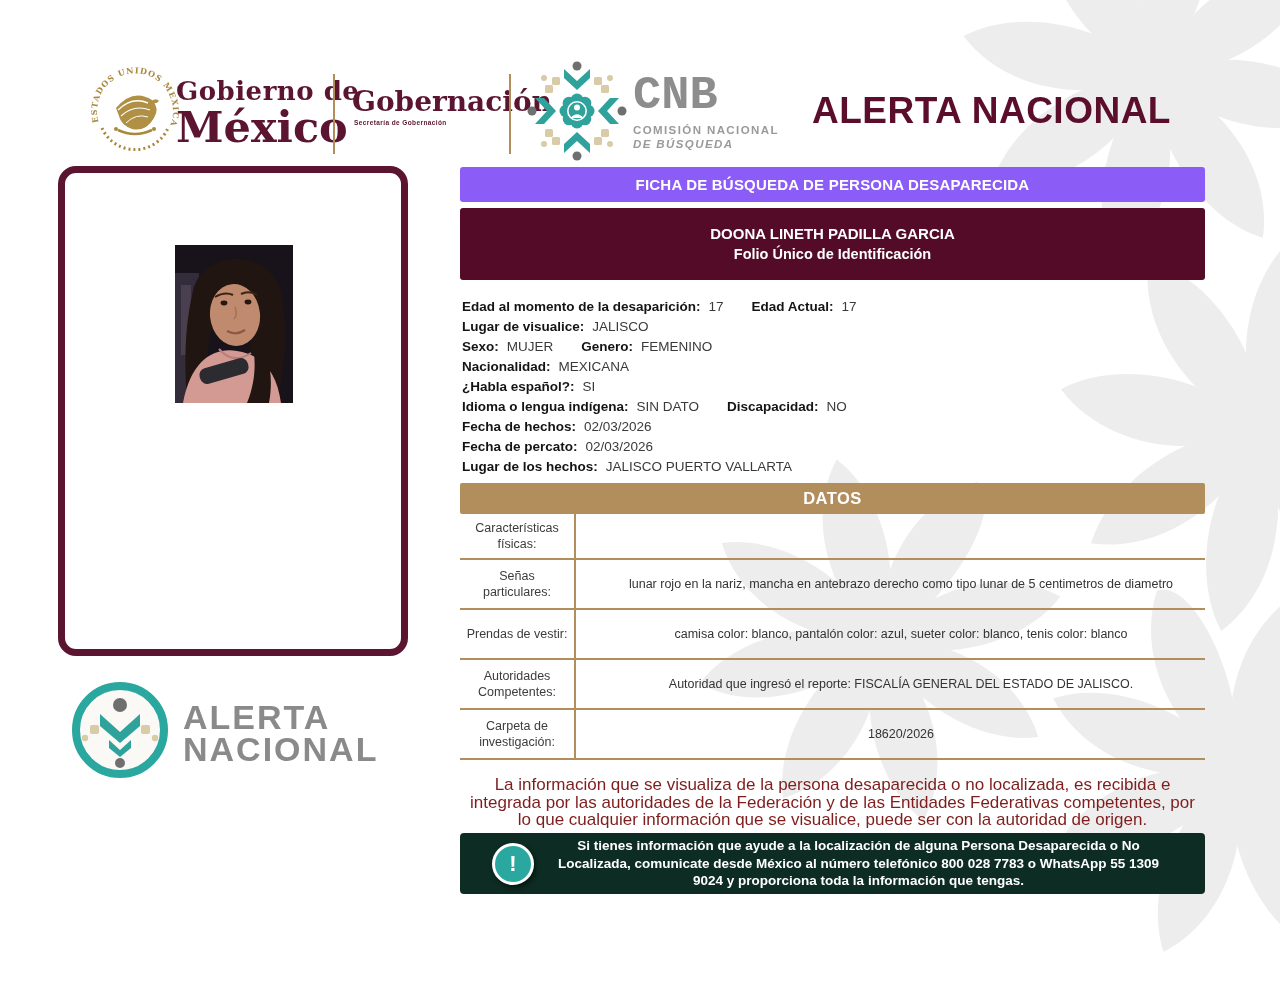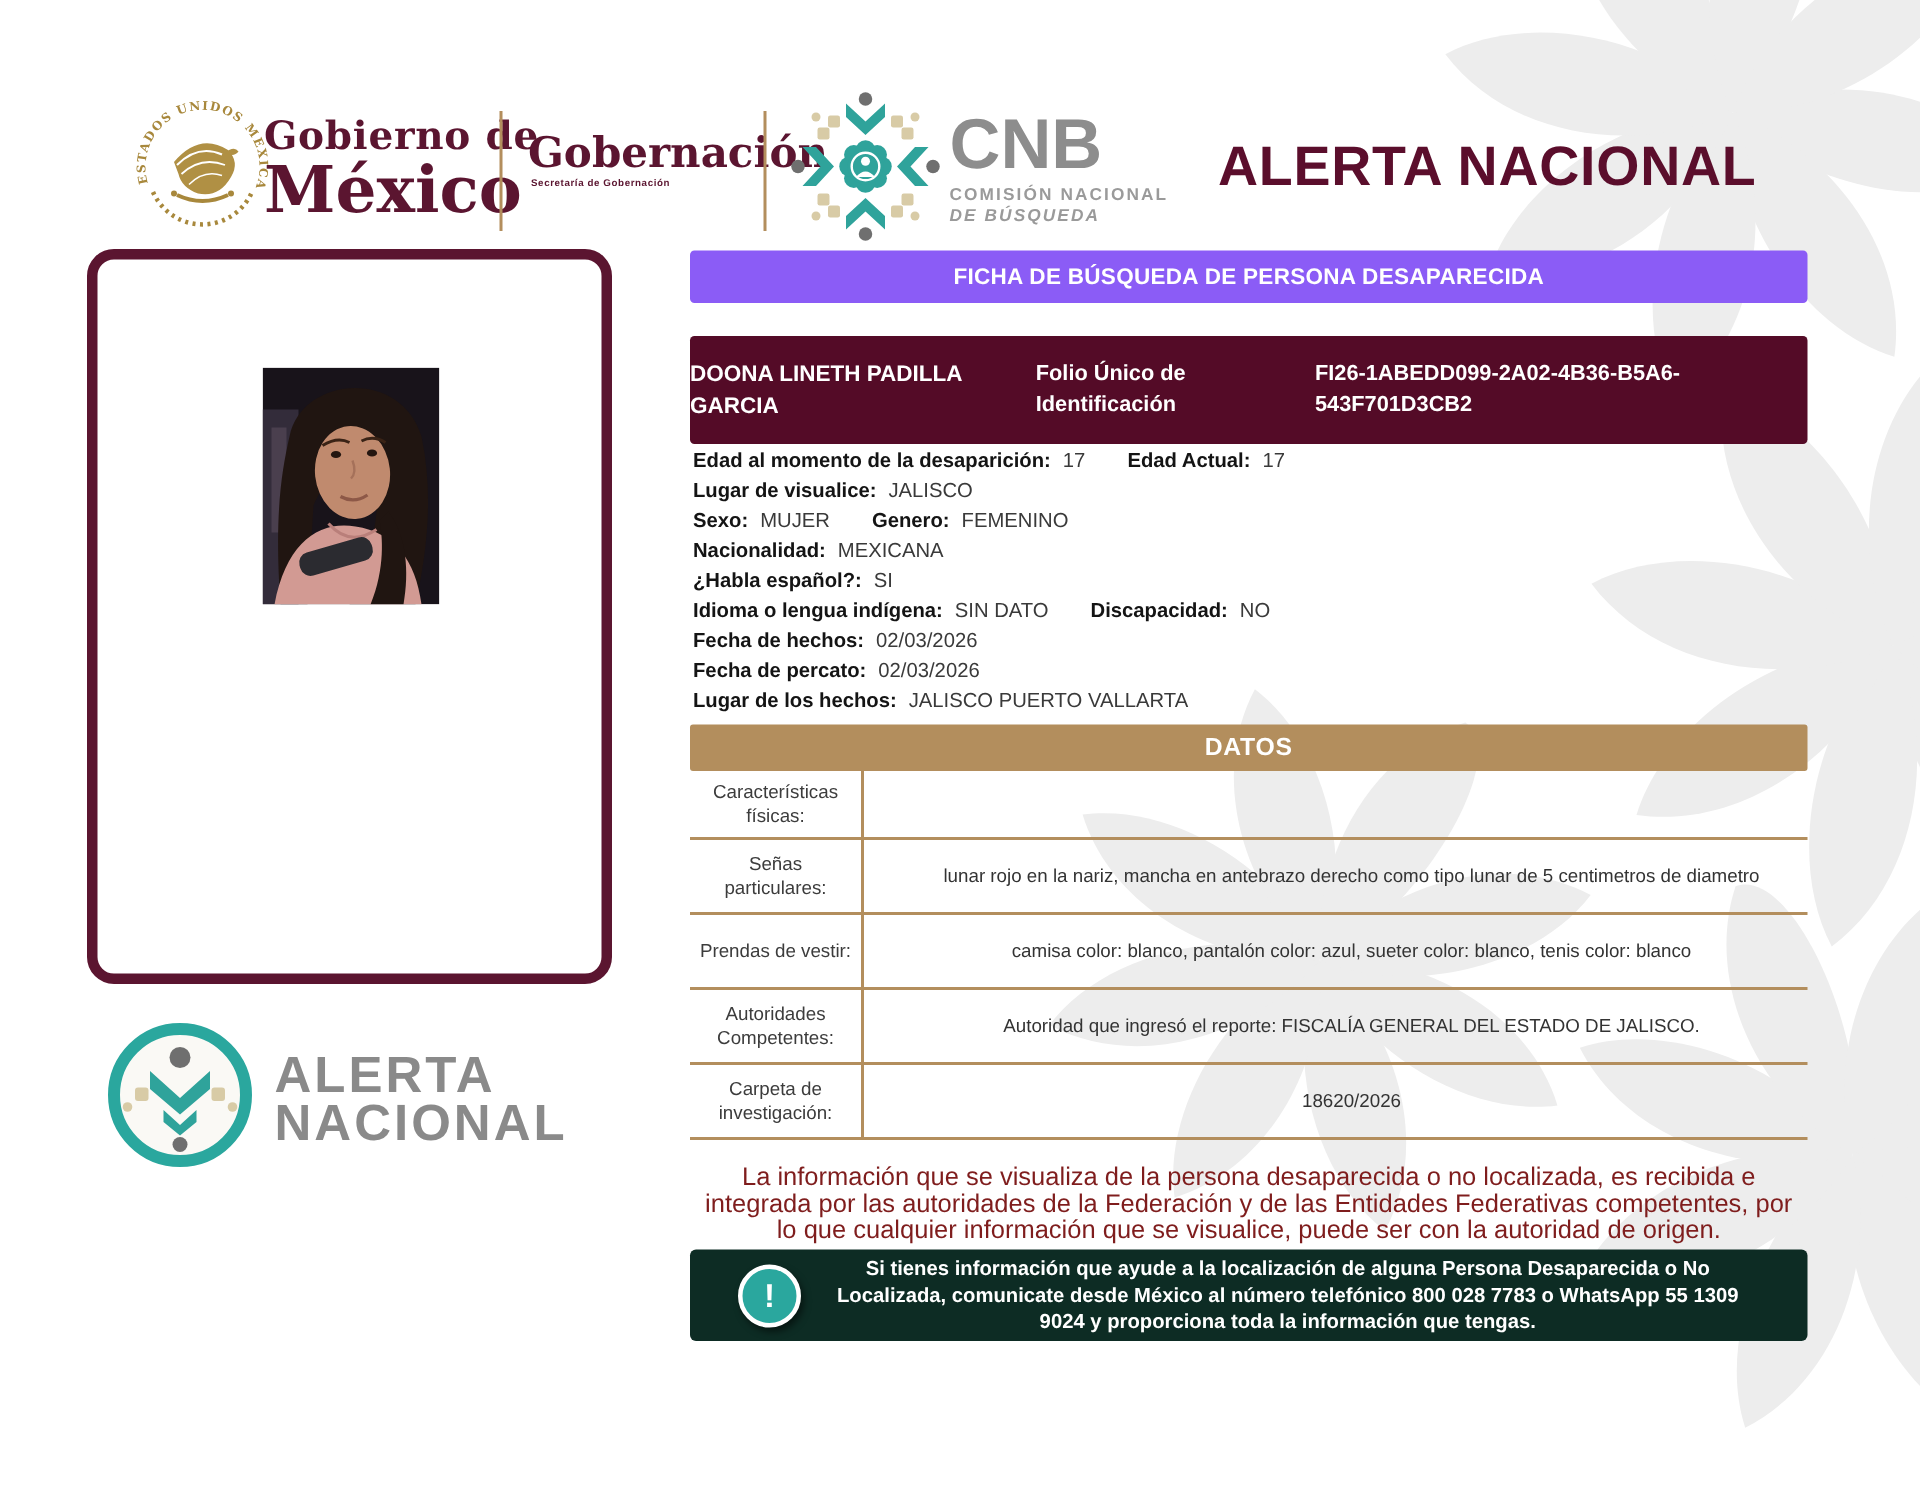--- a/index.html
+++ b/index.html
@@ -15,34 +15,34 @@
   .layer{position:absolute;left:0;top:0;width:1280px;height:990px;z-index:1;}
   
   .gob-text{left:176px;top:78px;color:#5b1530;font-family:"DejaVu Serif",serif;font-weight:bold;line-height:1;}
   .gob-text .l1{font-size:26px;letter-spacing:.5px;}
   .gob-text .l2{font-size:43px;margin-top:2px;}
   .hdr-divider{width:2px;height:80px;background:#b38e5d;top:74px;}
   .gobernacion{left:352px;top:88px;color:#5b1530;font-family:"DejaVu Serif",serif;line-height:1;}
   .gobernacion .g1{font-size:28px;font-weight:bold;}
   .gobernacion .g2{font-size:6.5px;font-weight:bold;letter-spacing:.4px;margin-top:4px;margin-left:2px;font-family:"Liberation Sans",sans-serif;}
   .cnb-text{left:633px;top:72px;color:#8d8d8d;line-height:1;}
-  .cnb-text .c1{font-family:Liberation Sans, sans-serif;font-weight:bold;font-size:47px;}
+  .cnb-text .c1{font-family:Liberation Mono, monospace;font-weight:bold;font-size:47px;}
   .cnb-text .c2{font-size:11.5px;font-weight:bold;letter-spacing:1.4px;color:#9a9a9a;margin-top:6px;}
   .cnb-text .c3{font-size:11.5px;font-weight:bold;letter-spacing:1.4px;color:#9a9a9a;margin-top:2px;font-style:italic;}
   .alerta-hdr{left:812px;top:90px;width:336px;color:#5b0e2c;font-size:37px;font-weight:bold;letter-spacing:.5px;white-space:nowrap;}
   
   .photo-frame{left:58px;top:166px;width:336px;height:476px;background:#ffffff;
     border:7px solid #5b1530;border-radius:18px;}
   .photo{position:absolute;left:110px;top:72px;width:118px;height:158px;overflow:hidden;}
   
   .footer-logo-text{left:183px;top:701px;color:#8a8a8a;font-weight:bold;font-size:34px;line-height:32px;letter-spacing:2px;}
   
   .bar{left:460px;width:745px;display:flex;align-items:center;justify-content:center;color:#fff;font-weight:bold;}
   .title-bar{top:167px;height:35px;background:#8b5cf6;border-radius:3px;font-size:15px;letter-spacing:.2px;}
-  .name-bar{top:224px;height:72px;background:#540b27;border-radius:3px;flex-direction:row;line-height:21px;}
+  .name-bar{top:208px;height:72px;background:#540b27;border-radius:3px;flex-direction:column;line-height:21px;text-align:center;}
   .name-bar .nm{font-size:15px;}
   .name-bar .fl{font-size:14.5px;}
   .fields{left:462px;top:299px;width:743px;font-size:13.5px;}
   .field-line{height:20px;white-space:nowrap;}
   .flabel{font-weight:bold;color:#141414;}
   .fvalue{color:#3a3a3a;margin-left:8px;}
   .pair2{margin-left:28px;}
   .datos-bar{top:483px;height:31px;background:#b38e5d;font-size:16.5px;letter-spacing:.5px;border-radius:2px;}
   .datos-table{left:460px;top:514px;width:745px;}
   .drow{display:flex;align-items:stretch;border-bottom:2px solid #b38e5d;gap:21px;}
@@ -217,21 +217,20 @@
     <div>NACIONAL</div>
   </div>
 
   <div class="abs bar title-bar">
     <span>FICHA DE BÚSQUEDA DE PERSONA DESAPARECIDA</span>
   </div>
 
   <div class="abs bar name-bar">
     <div class="nm">DOONA LINETH PADILLA GARCIA</div>
     <div class="fl">Folio Único de Identificación</div>
-    <div class="fl">FI26-1ABEDD099-2A02-4B36-B5A6-543F701D3CB2</div>
   </div>
 
   <div class="abs fields">
     <div class="field-line">
       <span class="flabel">Edad al momento de la desaparición:</span><span class="fvalue">17</span><span class="flabel pair2">Edad Actual:</span><span class="fvalue">17</span>
     </div>
     <div class="field-line">
       <span class="flabel">Lugar de visualice:</span><span class="fvalue">JALISCO</span>
     </div>
     <div class="field-line">

